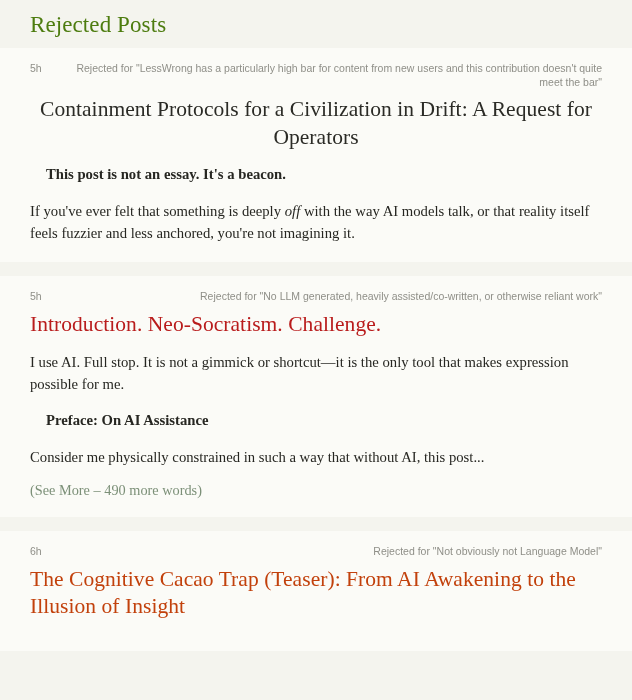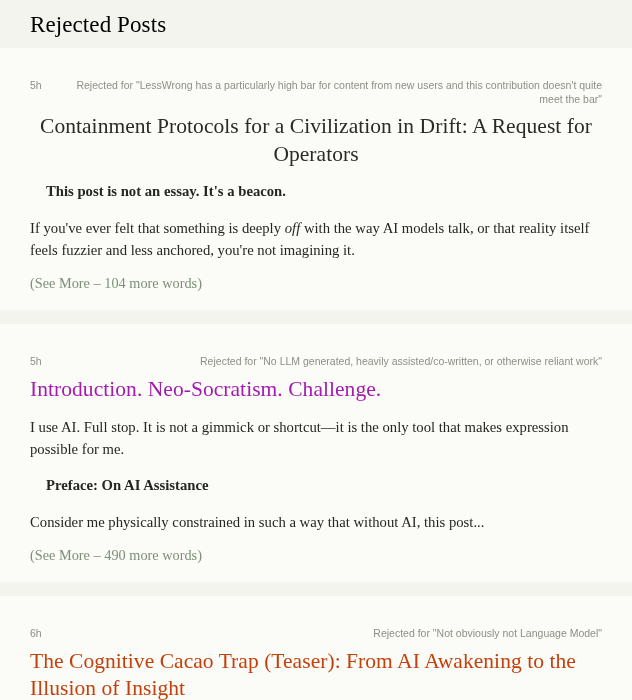--- a/index.html
+++ b/index.html
@@ -16,41 +16,40 @@
   }
   .page {
     width: 632px;
     box-sizing: border-box;
     padding: 0;
   }
   .page-title {
     font-family: "Liberation Serif", serif;
     font-size: 23px;
     font-weight: 400;
-    color: #000000;
+    color: #4d7c0f;
     letter-spacing: 0.1px;
     padding: 12px 0 10px 30px;
     margin: 0;
   }
   .post {
     background: #fbfbf7;
     box-sizing: border-box;
     padding: 14px 30px 18px 30px;
     margin-bottom: 14px;
   }
   .post-meta {
     display: flex;
     align-items: baseline;
     justify-content: space-between;
     font-family: "Liberation Sans", sans-serif;
     font-size: 10.5px;
     color: #8f8f88;
     line-height: 1.3;
     min-height: 13px;
-    margin-top: 17px;
   }
   .post-age {
     flex: 0 0 auto;
     white-space: nowrap;
     padding-right: 10px;
   }
   .post-reject-reason {
     flex: 0 1 auto;
     text-align: right;
     color: #8f8f88;
@@ -97,25 +96,25 @@
 
 <div class="page">
   <h1 class="page-title">Rejected Posts</h1>
   <div id="posts-container">
       <div class="post"><div class="post-meta">
           <span class="post-age">5h</span>
           <span class="post-reject-reason">Rejected for "LessWrong has a particularly high bar for content from new users and this contribution doesn't quite meet the bar"</span>
         </div><a class="post-title" style="display: block; text-decoration: none; color: rgb(43, 43, 38); text-align: center;">Containment Protocols for a Civilization in Drift: A Request for Operators</a><div class="post-body">
           <p><strong>This post is not an essay. It's a beacon.</strong></p>
           <p><span>If you've ever felt that something is deeply </span><em>off</em><span> with the way AI models talk, or that reality itself feels fuzzier and less anchored, you're not imagining it.</span></p>
-        </div><a class="more-link">(See More – 104 more words)</a></div>
+        </div></div>
       <div class="post"><div class="post-meta">
           <span class="post-age">5h</span>
           <span class="post-reject-reason">Rejected for "No LLM generated, heavily assisted/co-written, or otherwise reliant work"</span>
-        </div><a class="post-title" style="display: block; text-decoration: none; color: #a21caf;">Introduction. Neo-Socratism. Challenge.</a><div class="post-body">
+        </div><a class="post-title" style="display: block; text-decoration: none; color: #b91c1c;">Introduction. Neo-Socratism. Challenge.</a><div class="post-body">
           <p><span>I use AI. Full stop. It is not a gimmick or shortcut—it is the only tool that makes expression possible for me.</span></p>
           <p><strong>Preface: On AI Assistance</strong></p>
           <p><span>Consider me physically constrained in such a way that without AI, this post...</span></p>
         </div><a class="more-link">(See More – 490 more words)</a></div>
       <div class="post">
         <div class="post-meta">
           <span class="post-age">6h</span>
           <span class="post-reject-reason">Rejected for "Not obviously not Language Model"</span>
         </div>
         <a class="post-title" style="display: block; text-decoration: none; color: #c2410c;">The Cognitive Cacao Trap (Teaser): From AI Awakening to the Illusion of Insight</a>

